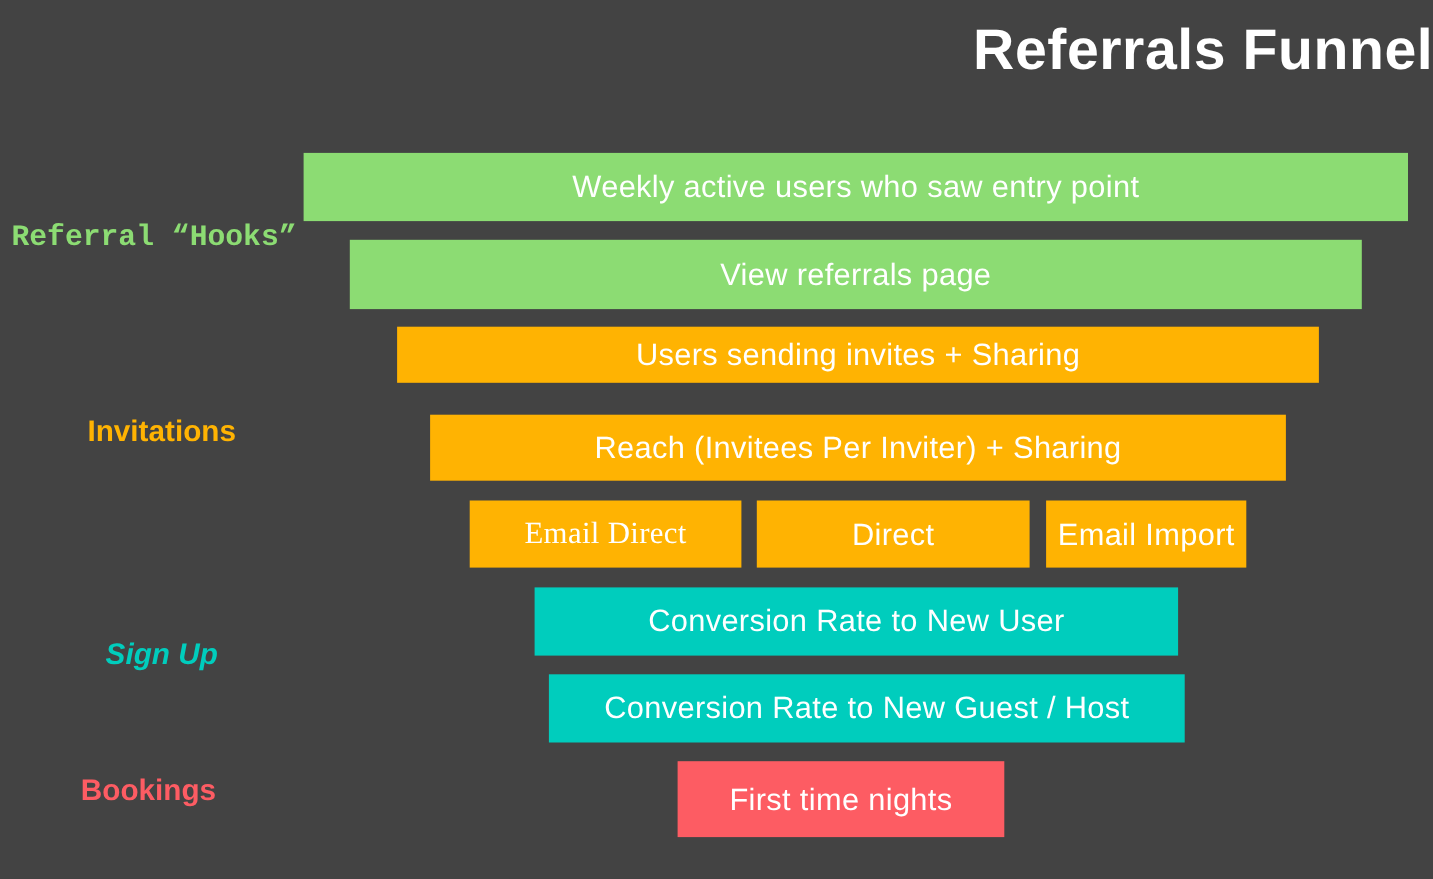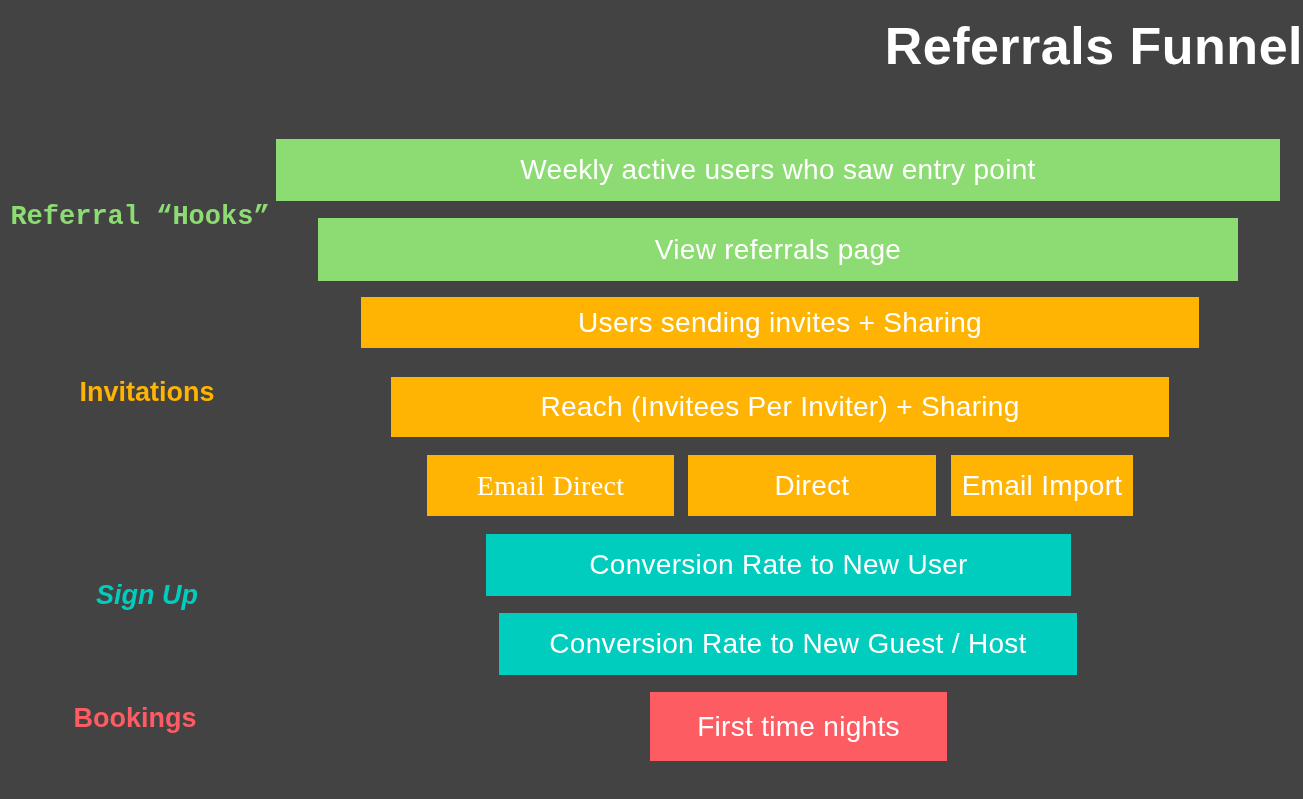--- a/index.html
+++ b/index.html
@@ -34,21 +34,21 @@
     justify-content: center;
     color: #ffffff;
     font-size: 28px;
     font-weight: 400;
     letter-spacing: 0.3px;
     white-space: nowrap;
   }
   .green  { background: var(--green,  #8CDC73); }
   .orange { background: var(--orange, #FFB302); }
   .teal   { background: var(--teal,   #00CDBD); }
-  .red    { background: var(--red,    #FD5C63); margin-left: 34px; }
+  .red    { background: var(--red,    #FD5C63); }
 
   .b1  { left: 276px; top: 139px; width: 1004px; height: 62px; }
   .b2  { left: 318px; top: 218px; width: 920px;  height: 63px; }
   .b3  { left: 361px; top: 297px; width: 838px;  height: 51px; }
   .b4  { left: 391px; top: 377px; width: 778px;  height: 60px; }
   .b5  { left: 427px; top: 455px; width: 247px;  height: 61px; font-family: Liberation Serif, serif; }
   .b6  { left: 688px; top: 455px; width: 248px;  height: 61px; }
   .b7  { left: 951px; top: 455px; width: 182px;  height: 61px; }
   .b8  { left: 486px; top: 534px; width: 585px;  height: 62px; }
   .b9  { left: 499px; top: 613px; width: 578px;  height: 62px; }

